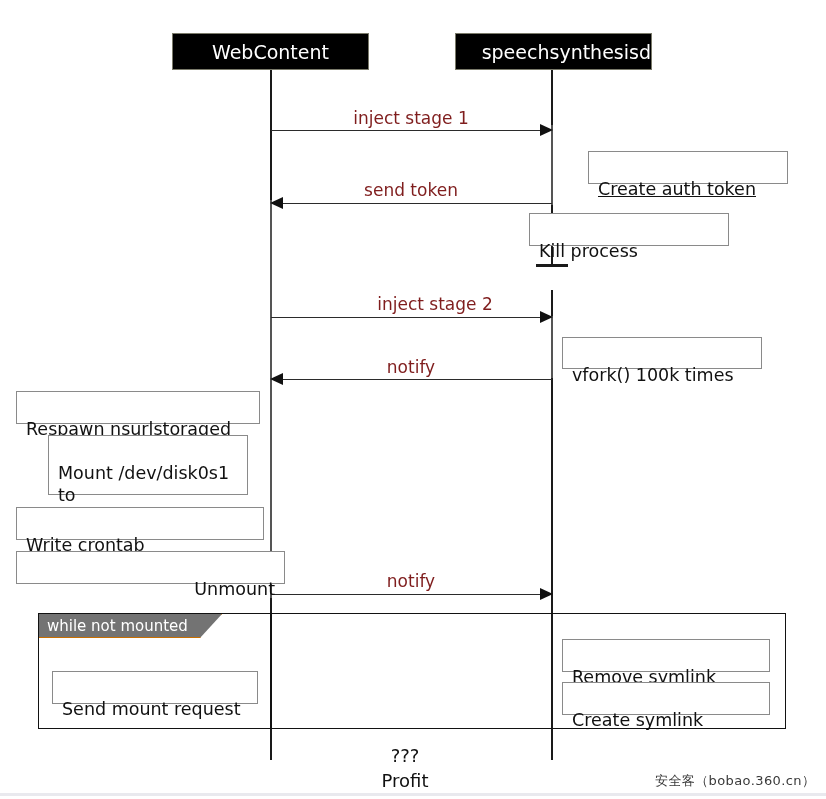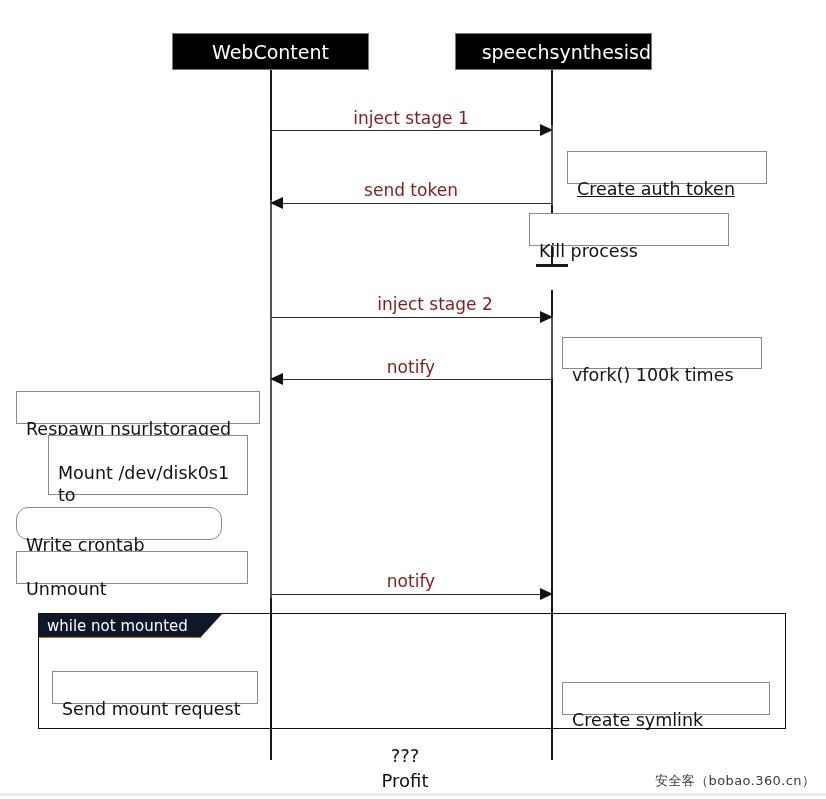--- a/index.html
+++ b/index.html
@@ -84,21 +84,21 @@
 
   
   .frag{
     position:absolute;
     border:1px solid #121212;
     box-sizing:border-box;
     background:transparent;
   }
   .frag-tab{
     position:absolute;
-    background:#0f172a;
+    background:#737373;
     color:#ffffff;
     font-size:15px;
     height:24px;
     line-height:24px;
     padding:0 26px 0 8px;
     box-sizing:border-box;
     white-space:nowrap;
     border-right:1px solid #c96f00;
     border-bottom:1px solid #c96f00;
     clip-path:polygon(0 0, 100% 0, calc(100% - 22px) 100%, 0 100%);
@@ -173,58 +173,61 @@
   </div>
   <div class="msg-line" style="left:281px;top:379px;width:271px;"></div>
   <div class="arrow-l" style="left:270px;top:373px;"></div>
 
   <div class="msg-label" style="left:271px;top:571px;width:280px;">
     <span>notify</span>
   </div>
   <div class="msg-line" style="left:271px;top:594px;width:272px;"></div>
   <div class="arrow-r" style="left:540px;top:588px;"></div>
 
-  <div class="note" style="left:567px;top:151px;width:200px;height:33px;text-decoration:underline;">
+  <div class="note" style="left:588px;top:151px;width:200px;height:33px;text-decoration:underline;">
     <span>Create auth token</span>
   </div>
 
   <div class="note" style="left:529px;top:213px;width:200px;height:33px;">
     <span>Kill process</span>
   </div>
 
   <div class="note" style="left:562px;top:337px;width:200px;height:32px;">
     <span>vfork() 100k times</span>
   </div>
 
   <div class="note" style="left:16px;top:391px;width:244px;height:33px;">
     <span>Respawn nsurlstoraged</span>
   </div>
 
   <div class="note" style="left:16px;top:435px;width:200px;height:60px;margin-left:32px;">
     <span>Mount /dev/disk0s1 to
 writable location</span>
   </div>
 
-  <div class="note" style="left:16px;top:507px;width:206px;height:33px;border-radius:12px;">
+  <div class="note" style="left:16px;top:507px;width:248px;height:33px;">
     <span>Write crontab</span>
   </div>
 
-  <div class="note" style="left:16px;top:551px;width:232px;height:33px;">
+  <div class="note" style="left:16px;top:551px;width:269px;height:33px;text-align:right;">
     <span>Unmount</span>
   </div>
 
   <div class="frag" style="left:38px;top:613px;width:233px;height:116px;"></div>
   <div class="frag-tab" style="left:39px;top:614px;width:183px;">
     <span>while not mounted</span>
   </div>
   <div class="note" style="left:52px;top:671px;width:206px;height:33px;">
     <span>Send mount request</span>
   </div>
 
   <div class="frag" style="left:271px;top:613px;width:515px;height:116px;"></div>
+  <div class="note" style="left:562px;top:639px;width:208px;height:33px;">
+    <span>Remove symlink</span>
+  </div>
   <div class="note" style="left:562px;top:682px;width:208px;height:33px;">
     <span>Create symlink</span>
   </div>
 
   <div class="bottom-text" style="left:330px;top:745px;width:150px;">
     <span>???</span>
   </div>
   <div class="bottom-text" style="left:330px;top:770px;width:150px;">
     <span>Profit</span>
   </div>

